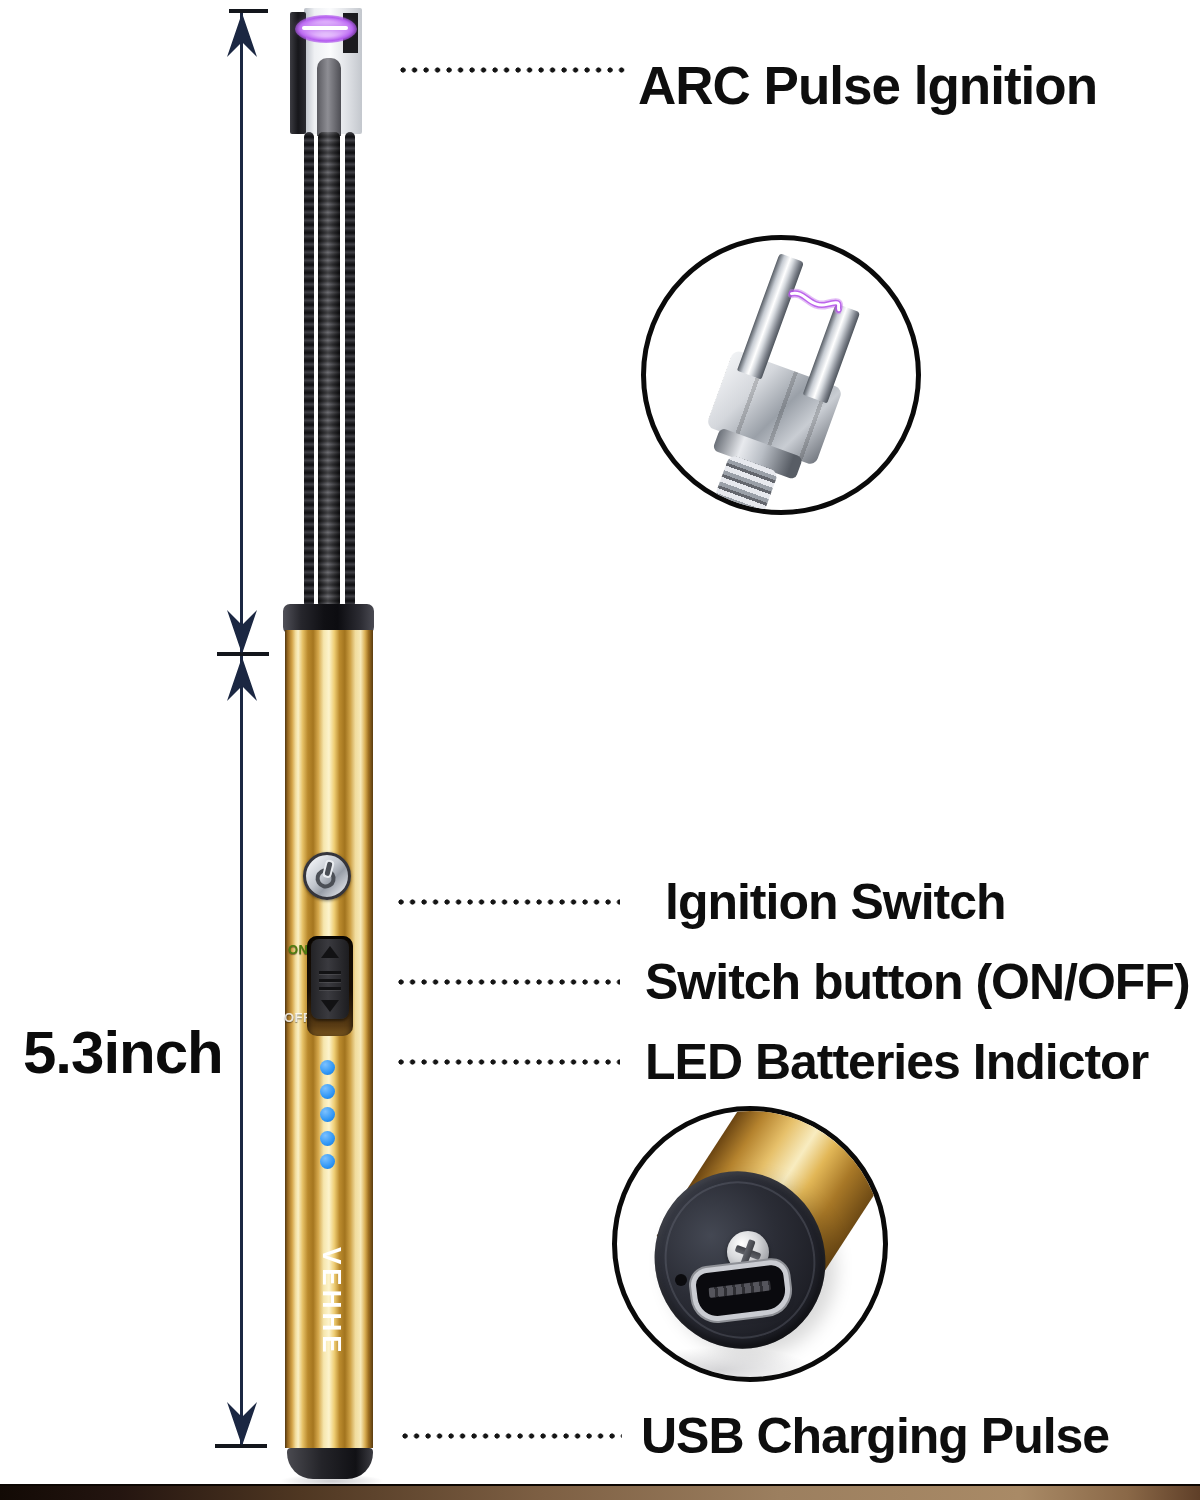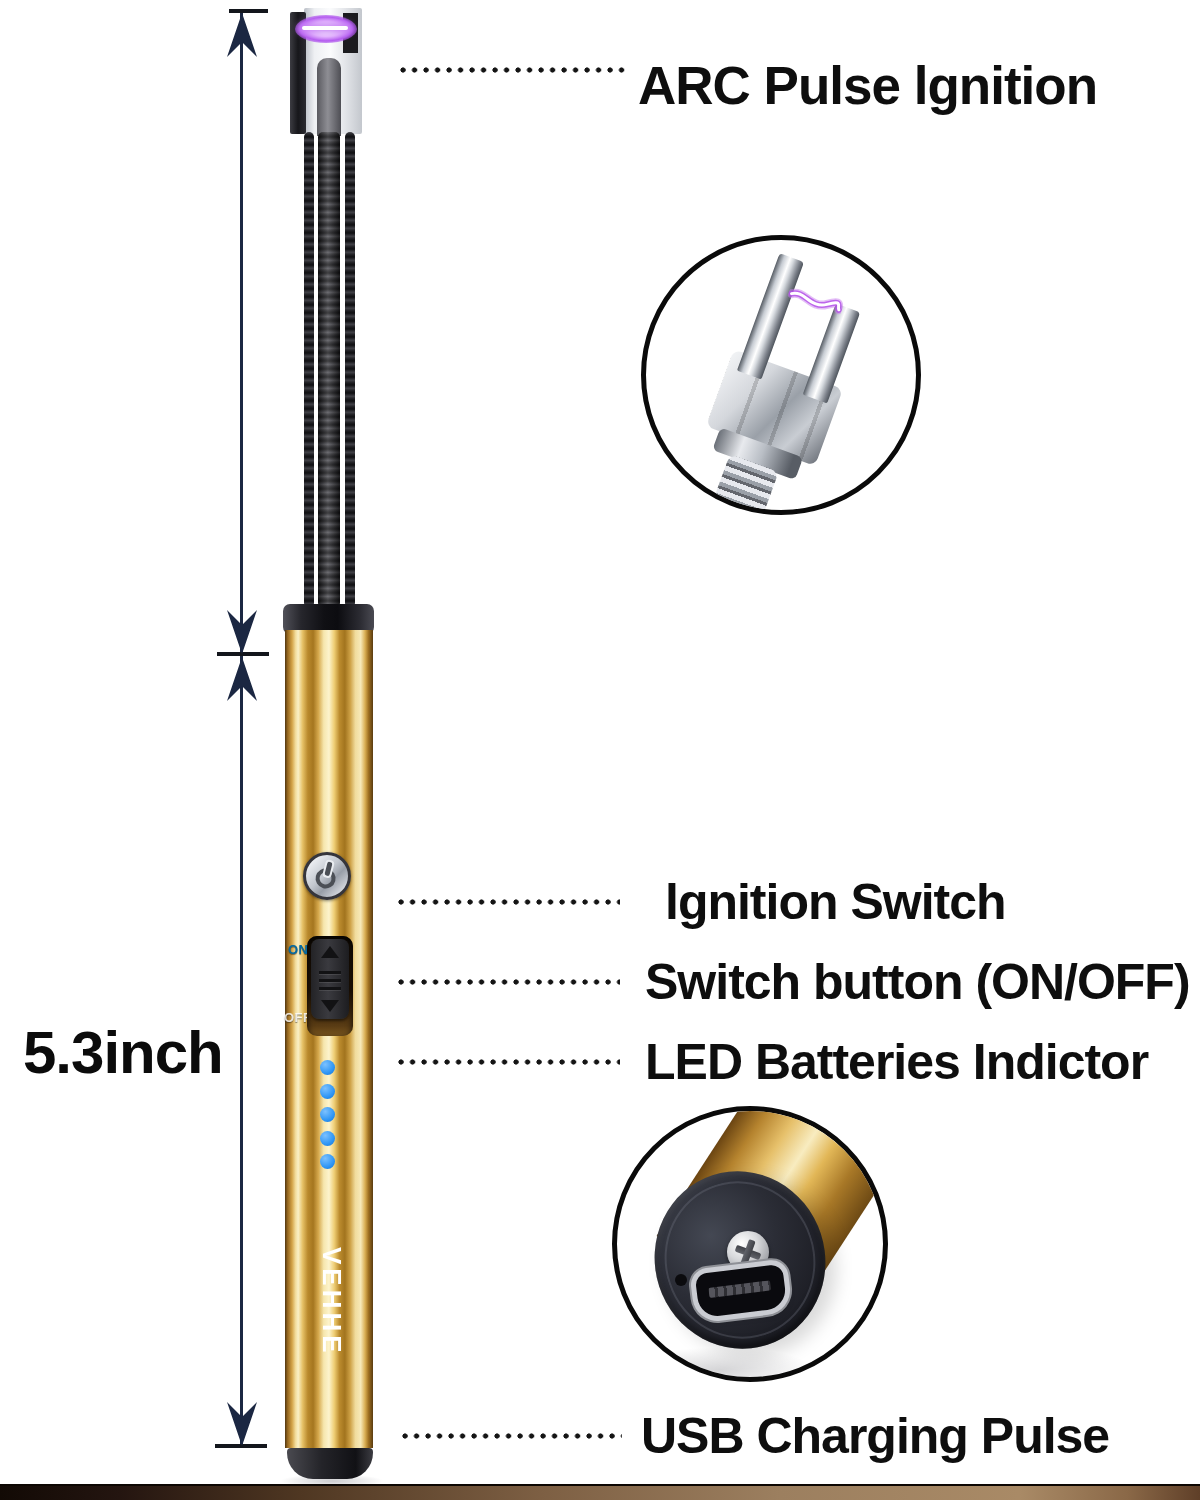--- a/index.html
+++ b/index.html
@@ -78,21 +78,21 @@
     background:linear-gradient(180deg,#140d05,#241505 55%,#5a3c14 90%,#7a571f);
     box-shadow:inset 0 3px 7px rgba(0,0,0,.85);}
   .sw-knob{position:absolute;left:311px;top:939px;width:38px;height:80px;border-radius:8px;
     background:linear-gradient(90deg,#232326,#3a3a3f 45%,#1d1d20);box-shadow:0 2px 3px rgba(0,0,0,.5);}
   .sw-tri-up{position:absolute;left:10px;top:7px;width:0;height:0;
     border-left:9px solid transparent;border-right:9px solid transparent;border-bottom:12px solid #121214;}
   .sw-tri-down{position:absolute;left:10px;bottom:7px;width:0;height:0;
     border-left:9px solid transparent;border-right:9px solid transparent;border-top:12px solid #121214;}
   .sw-ridge{position:absolute;left:8px;width:22px;height:3px;background:#121214;
     box-shadow:0 1px 0 rgba(255,255,255,.10);}
-  .sw-txt{position:absolute;font-size:13px;font-weight:700;color:#0369a1;letter-spacing:.5px;
+  .sw-txt{position:absolute;font-size:13px;font-weight:700;color:#4d7c0f;letter-spacing:.5px;
     text-shadow:0 1px 1px rgba(0,0,0,.45);}
   .sw-txt.off{color:rgba(255,255,255,.82);}
 
   
   .leds{position:absolute;left:320px;top:1060px;display:flex;flex-direction:column;gap:8.5px;}
   .led{width:15px;height:15px;border-radius:50%;
     background:radial-gradient(circle at 35% 30%,#7cc1ff,#2f96f5 60%,#1470d0);}
 
   
   .brand{position:absolute;left:316px;top:1247px;height:120px;writing-mode:vertical-rl;

